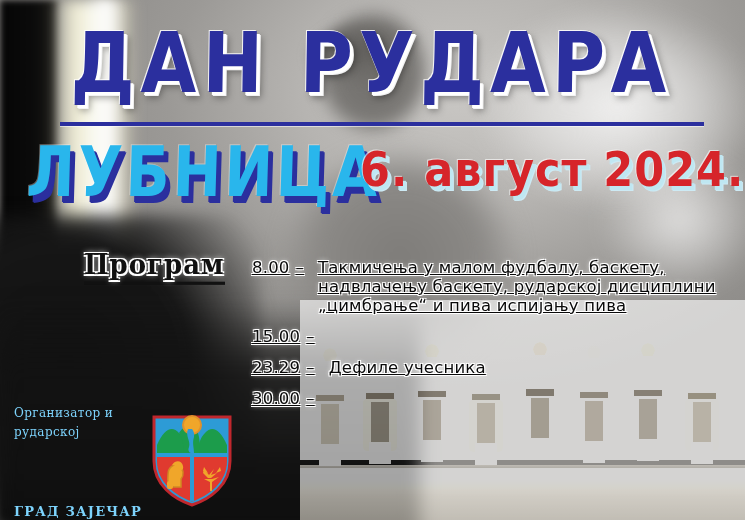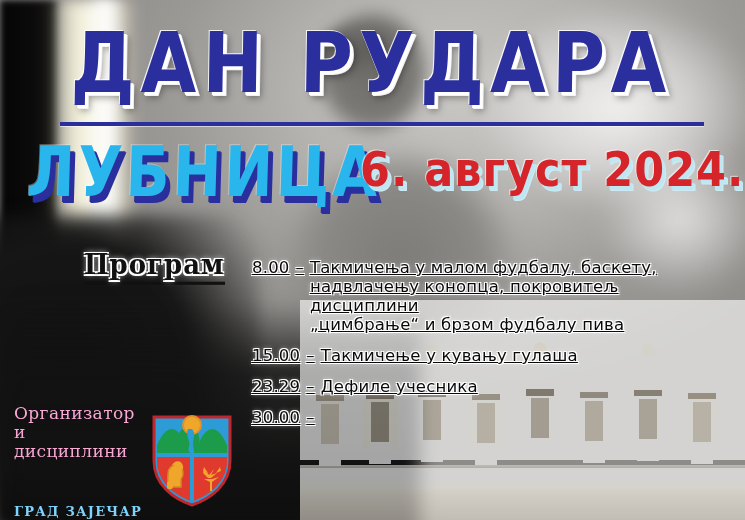--- a/index.html
+++ b/index.html
@@ -185,28 +185,28 @@
     letter-spacing:.2px;
     text-shadow:
       -1px -1px 0 #fff, 1px -1px 0 #fff,
       -1px 1px 0 #fff, 1px 1px 0 #fff,
       0 0 5px rgba(255,255,255,.95);
     text-decoration: underline;
   }
   .prog-time{flex:0 0 auto;white-space:nowrap;padding-right:6px;}
   .prog-dash{flex:0 0 auto;padding-right:6px;}
   .prog-text{flex:1 1 auto;}
-  .prog-text .l{display:block;}
+  .prog-text .l{display:block;margin-left:8px;}
 
   
   .org{
     position:absolute;left:14px;top:404px;width:135px;
-    color:#f9a8d4;
+    color:#7dd3fc;
     font-family:"DejaVu Serif", serif;
-    font-size:17px;line-height:19px;letter-spacing:.4px;
+    font-size:12px;line-height:19px;letter-spacing:.4px;
   }
   .org .ln{display:block;}
   .org-city{
     position:absolute;left:14px;top:504px;
     color:#7dd3fc;
     font-family:"DejaVu Serif", serif;
     font-weight:bold;font-size:13px;letter-spacing:1.2px;
   }
 
   .crest{position:absolute;left:148px;top:403px;width:88px;height:104px;}
@@ -308,47 +308,44 @@
   <div class="title-date">6. август 2024.</div>
 
   <div class="prog-head">Програм</div>
 
   <div class="prog-list" id="prog-list">
       <div class="prog-item">
         <span class="prog-time">8.00</span>
         <span class="prog-dash">–</span>
         <span class="prog-text">
           <span class="l">Такмичења у малом фудбалу, баскету,</span>
-          <span class="l">надвлачењу конопца, покровитељ дисциплини</span>
-          <span class="l">„цимбрање“ и брзом фудбалу пива</span>
+          <span class="l">надвлачењу баскету, рударској дисциплини</span>
+          <span class="l">„цимбрање“ и пива испијању пива</span>
         </span>
       </div>
       <div class="prog-item">
         <span class="prog-time">15.00</span>
         <span class="prog-dash">–</span>
-        <span class="prog-text">
-          <span class="l">Такмичење у кувању гулаша</span>
-        </span>
       </div>
       <div class="prog-item">
         <span class="prog-time">23.29</span>
         <span class="prog-dash">–</span>
         <span class="prog-text">
           <span class="l">Дефиле учесника</span>
         </span>
       </div>
       <div class="prog-item">
         <span class="prog-time">30.00</span>
         <span class="prog-dash">–</span>
       </div>
     </div>
 
   <div class="org">
     <span class="ln">Организатор и</span>
-    <span class="ln">дисциплини</span>
+    <span class="ln">рударској</span>
   </div>
   <div class="org-city">ГРАД ЗАЈЕЧАР</div>
 
   <div class="crest">
     <svg viewBox="0 0 88 104" width="88" height="104" xmlns="http://www.w3.org/2000/svg">
 
       <path d="M6 14 H82 V58 C82 82 62 96 44 102 C26 96 6 82 6 58 Z" fill="#2d9bd6" stroke="#c0272d" stroke-width="3"></path>
 
       <path d="M9 50 H79 V58 C79 80 60 93 44 98.5 C28 93 9 80 9 58 Z" fill="#e03a2f"></path>
 

